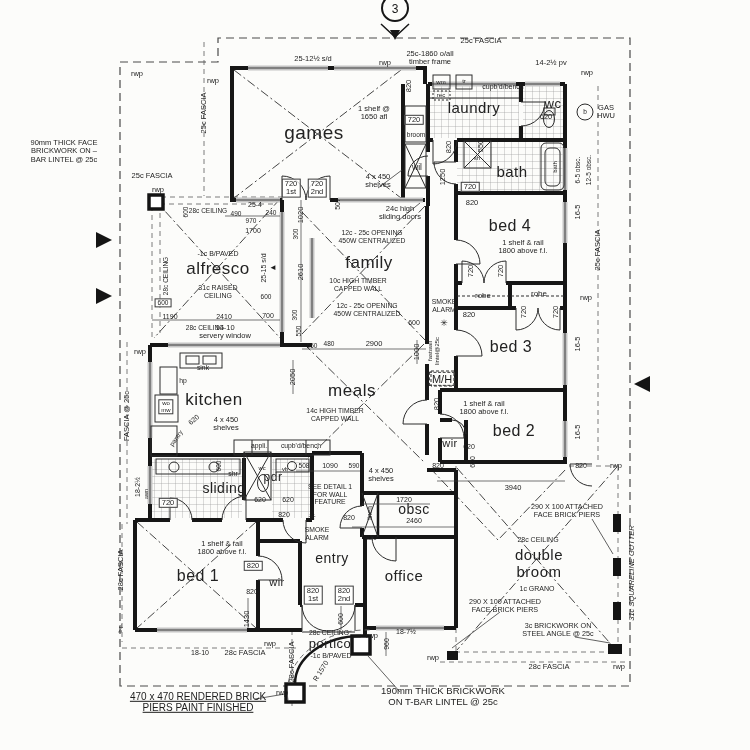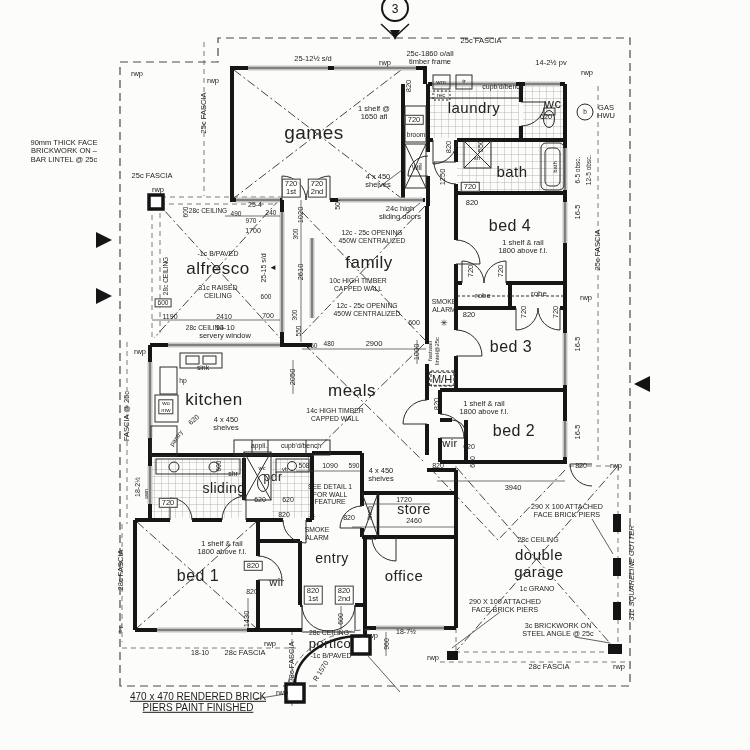--- a/index.html
+++ b/index.html
@@ -279,27 +279,27 @@
       <div class="lbl room" style="left: 510px; top: 226px; font-size: 16px; transform: translate(-50%, -50%) rotate(0deg);">bed 4</div>
       <div class="lbl room" style="left: 218px; top: 269px; font-size: 17px; transform: translate(-50%, -50%) rotate(0deg);">alfresco</div>
       <div class="lbl room" style="left: 369px; top: 263px; font-size: 17px; transform: translate(-50%, -50%) rotate(0deg);">family</div>
       <div class="lbl room" style="left: 511px; top: 347px; font-size: 16px; transform: translate(-50%, -50%) rotate(0deg);">bed 3</div>
       <div class="lbl room" style="left: 214px; top: 400px; font-size: 17px; transform: translate(-50%, -50%) rotate(0deg);">kitchen</div>
       <div class="lbl room" style="left: 352px; top: 391px; font-size: 17px; transform: translate(-50%, -50%) rotate(0deg);">meals</div>
       <div class="lbl room" style="left: 514px; top: 431px; font-size: 16px; transform: translate(-50%, -50%) rotate(0deg);">bed 2</div>
       <div class="lbl room" style="left: 224px; top: 489px; font-size: 14px; transform: translate(-50%, -50%) rotate(0deg);">sliding</div>
       <div class="lbl room" style="left: 273px; top: 478px; font-size: 12px; transform: translate(-50%, -50%) rotate(0deg);">pdr</div>
       <div class="lbl room" style="left: 450px; top: 443px; font-size: 11px; transform: translate(-50%, -50%) rotate(0deg);">wir</div>
-      <div class="lbl room" style="left: 414px; top: 510px; font-size: 14px; transform: translate(-50%, -50%) rotate(0deg);">store</div>
+      <div class="lbl room" style="left: 414px; top: 510px; font-size: 14px; transform: translate(-50%, -50%) rotate(0deg);">obsc</div>
       <div class="lbl room" style="left: 332px; top: 559px; font-size: 14px; transform: translate(-50%, -50%) rotate(0deg);">entry</div>
       <div class="lbl room" style="left: 404px; top: 576px; font-size: 15px; transform: translate(-50%, -50%) rotate(0deg);">office</div>
       <div class="lbl room" style="left: 198px; top: 576px; font-size: 16px; transform: translate(-50%, -50%) rotate(0deg);">bed 1</div>
       <div class="lbl room" style="left: 277px; top: 582px; font-size: 11px; transform: translate(-50%, -50%) rotate(0deg);">wir</div>
       <div class="lbl room" style="left: 539px; top: 564px; font-size: 15px; transform: translate(-50%, -50%) rotate(0deg);">double
-garage</div>
+broom</div>
       <div class="lbl room" style="left: 330px; top: 644px; font-size: 13px; transform: translate(-50%, -50%) rotate(0deg);">portico</div>
       <div class="lbl" style="left: 481px; top: 41px; font-size: 7.5px; transform: translate(-50%, -50%) rotate(0deg);">25c FASCIA</div>
       <div class="lbl" style="left: 385px; top: 63px; font-size: 7.5px; transform: translate(-50%, -50%) rotate(0deg);">rwp</div>
       <div class="lbl" style="left: 313px; top: 59px; font-size: 7.5px; transform: translate(-50%, -50%) rotate(0deg);">25-12½ s/d</div>
       <div class="lbl" style="left: 430px; top: 58px; font-size: 7.5px; transform: translate(-50%, -50%) rotate(0deg);">25c-1860 o/all
 timber frame</div>
       <div class="lbl" style="left: 551px; top: 63px; font-size: 7.5px; transform: translate(-50%, -50%) rotate(0deg);">14-2½ pv</div>
       <div class="lbl" style="left: 587px; top: 73px; font-size: 7.5px; transform: translate(-50%, -50%) rotate(0deg);">rwp</div>
       <div class="lbl" style="left: 137px; top: 74px; font-size: 7.5px; transform: translate(-50%, -50%) rotate(0deg);">rwp</div>
       <div class="lbl" style="left: 213px; top: 81px; font-size: 7.5px; transform: translate(-50%, -50%) rotate(0deg);">rwp</div>
@@ -474,19 +474,21 @@
       <div class="lbl" style="left: 538px; top: 540px; font-size: 7px; transform: translate(-50%, -50%) rotate(0deg);">28c CEILING</div>
       <div class="lbl" style="left: 537px; top: 589px; font-size: 7px; transform: translate(-50%, -50%) rotate(0deg);">1c GRANO</div>
       <div class="lbl" style="left: 505px; top: 606px; font-size: 7.2px; transform: translate(-50%, -50%) rotate(0deg);">290 X 100 ATTACHED
 FACE BRICK PIERS</div>
       <div class="lbl" style="left: 558px; top: 630px; font-size: 7.2px; transform: translate(-50%, -50%) rotate(0deg);">3c BRICKWORK ON
 STEEL ANGLE @ 25c</div>
       <div class="lbl it" style="left: 632px; top: 573px; font-size: 7.5px; transform: translate(-50%, -50%) rotate(-90deg);">31c SQUARELINE GUTTER</div>
       <div class="lbl" style="left: 549px; top: 667px; font-size: 7.5px; transform: translate(-50%, -50%) rotate(0deg);">28c FASCIA</div>
       <div class="lbl" style="left: 619px; top: 667px; font-size: 7.5px; transform: translate(-50%, -50%) rotate(0deg);">rwp</div>
       <div class="lbl" style="left: 433px; top: 658px; font-size: 7.5px; transform: translate(-50%, -50%) rotate(0deg);">rwp</div>
+      <div class="lbl" style="left: 443px; top: 697px; font-size: 9.5px; transform: translate(-50%, -50%) rotate(0deg);">190mm THICK BRICKWORK
+ON T-BAR LINTEL @ 25c</div>
       <div class="lbl" style="left: 64px; top: 152px; font-size: 7.5px; transform: translate(-50%, -50%) rotate(0deg);">90mm THICK FACE
 BRICKWORK ON –
 BAR LINTEL @ 25c</div>
       <div class="lbl" style="left: 152px; top: 176px; font-size: 7.5px; transform: translate(-50%, -50%) rotate(0deg);">25c FASCIA</div>
     </div>
 
 </div>
 
 </body></html>

